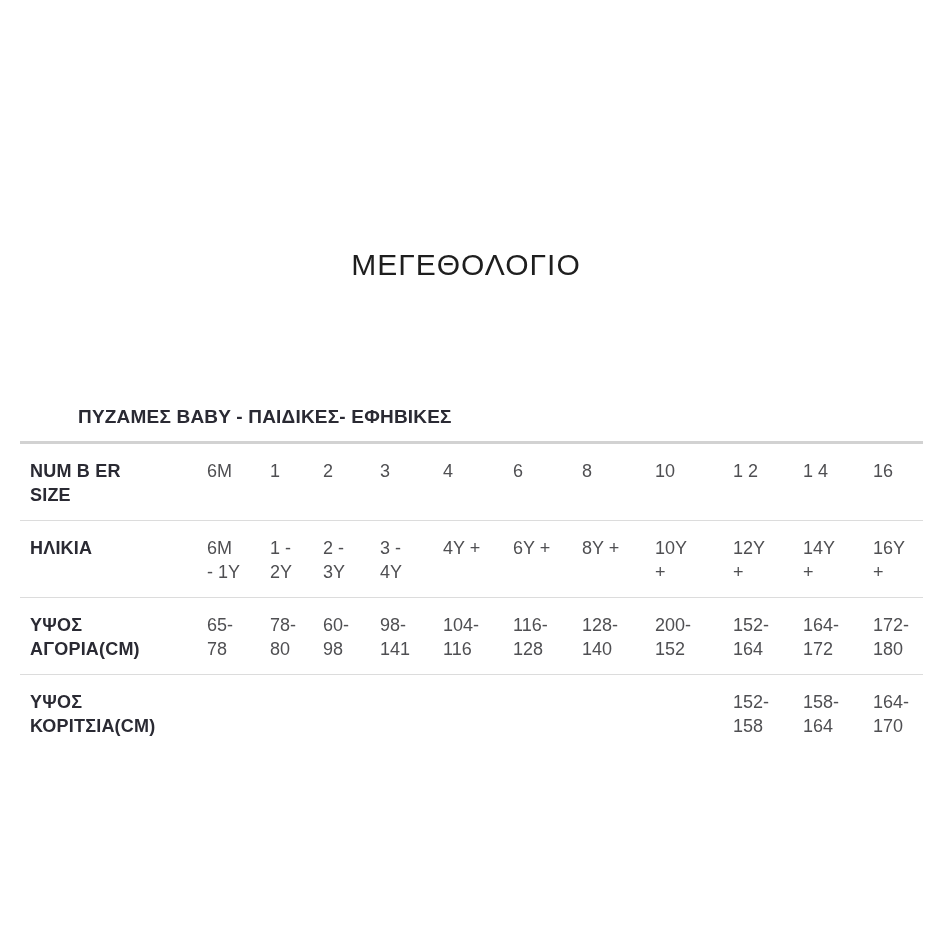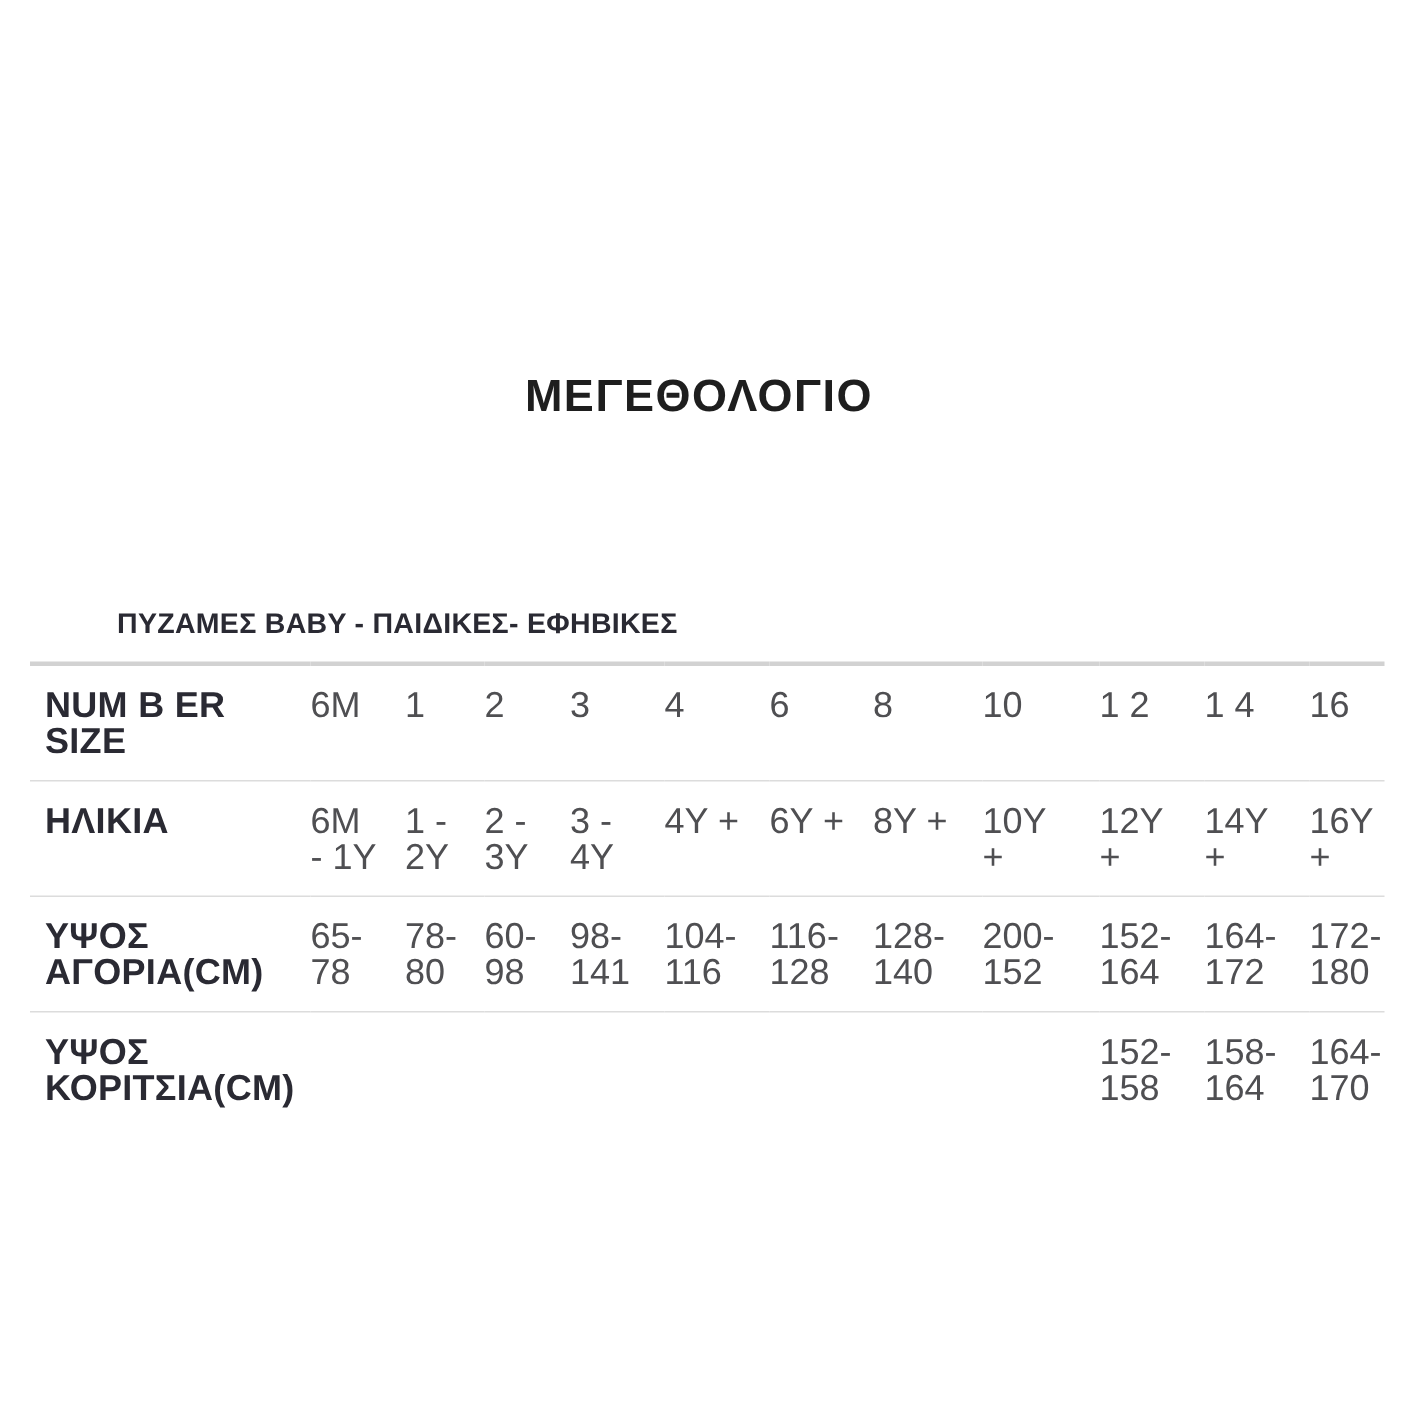--- a/index.html
+++ b/index.html
@@ -18,21 +18,21 @@
     position:relative;
     overflow:hidden;
   }
   .page-title{
     position:absolute;
     top:248px;
     left:0;
     width:932px;
     text-align:center;
     font-size:30px;
-    font-weight:bold;
+    font-weight:normal;
     letter-spacing:1px;
     color:var(--c-title);
   }
   .section-title{
     position:absolute;
     top:406px;
     left:30px;
     font-size:19px;
     font-weight:600;
     letter-spacing:0.2px;
@@ -57,21 +57,21 @@
   col.col-7{width:73px;}
   col.col-8{width:78px;}
   col.col-9{width:70px;}
   col.col-10{width:70px;}
   col.col-11{width:50px;}
   tr[data-name="table-row"]{border-top:1px solid var(--c-divider-light);}
   tr[data-name="table-row"]:first-child{border-top:3px solid var(--c-divider-strong);}
   th,td{
     vertical-align:top;
     text-align:left;
-    font-size:24px;
+    font-size:18px;
     line-height:24px;
     padding:15px 0 13px 0;
   }
   th{
     font-weight:bold;
     color:var(--c-label);
     padding-left:10px;
     letter-spacing:0.2px;
   }
   td{

